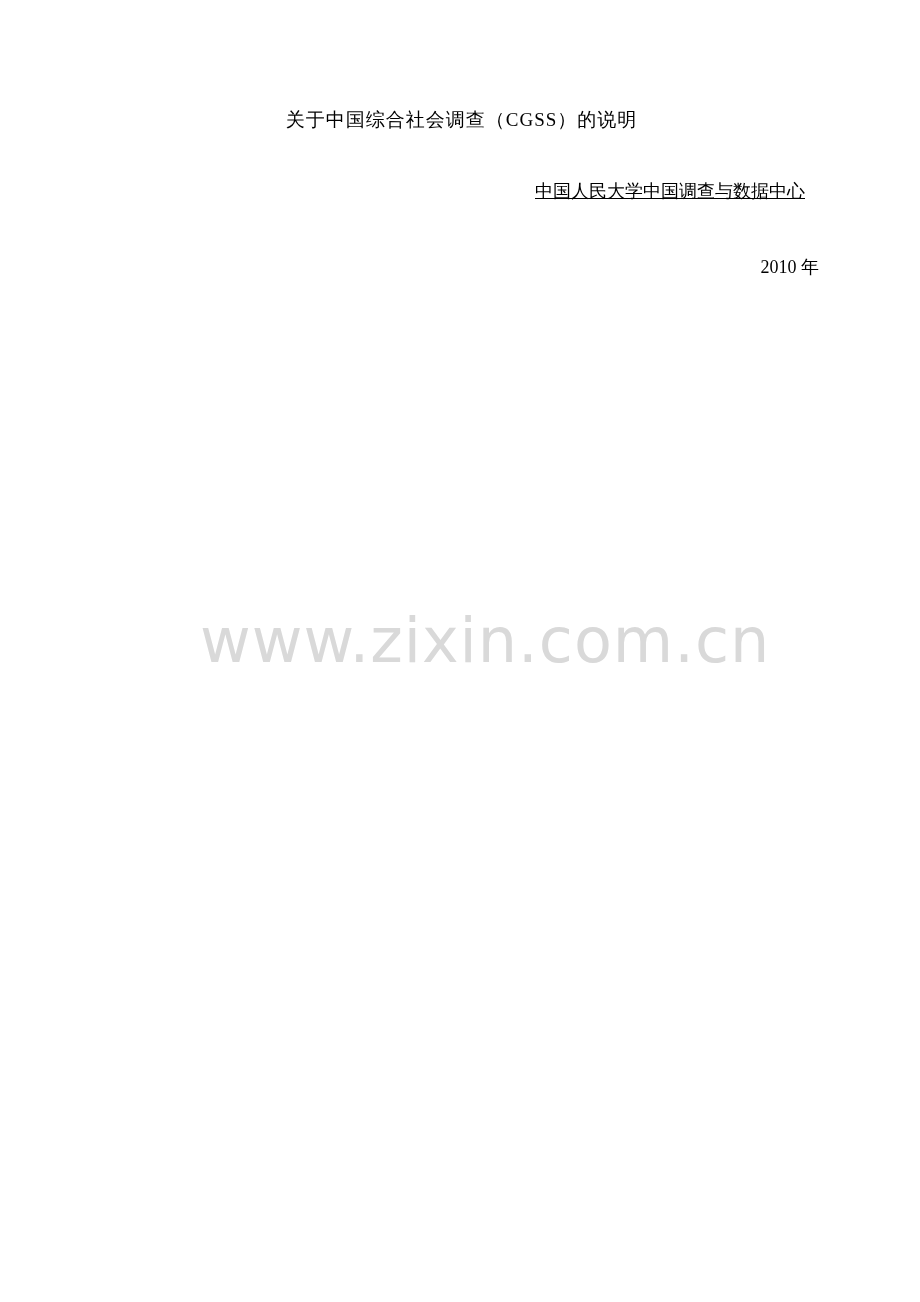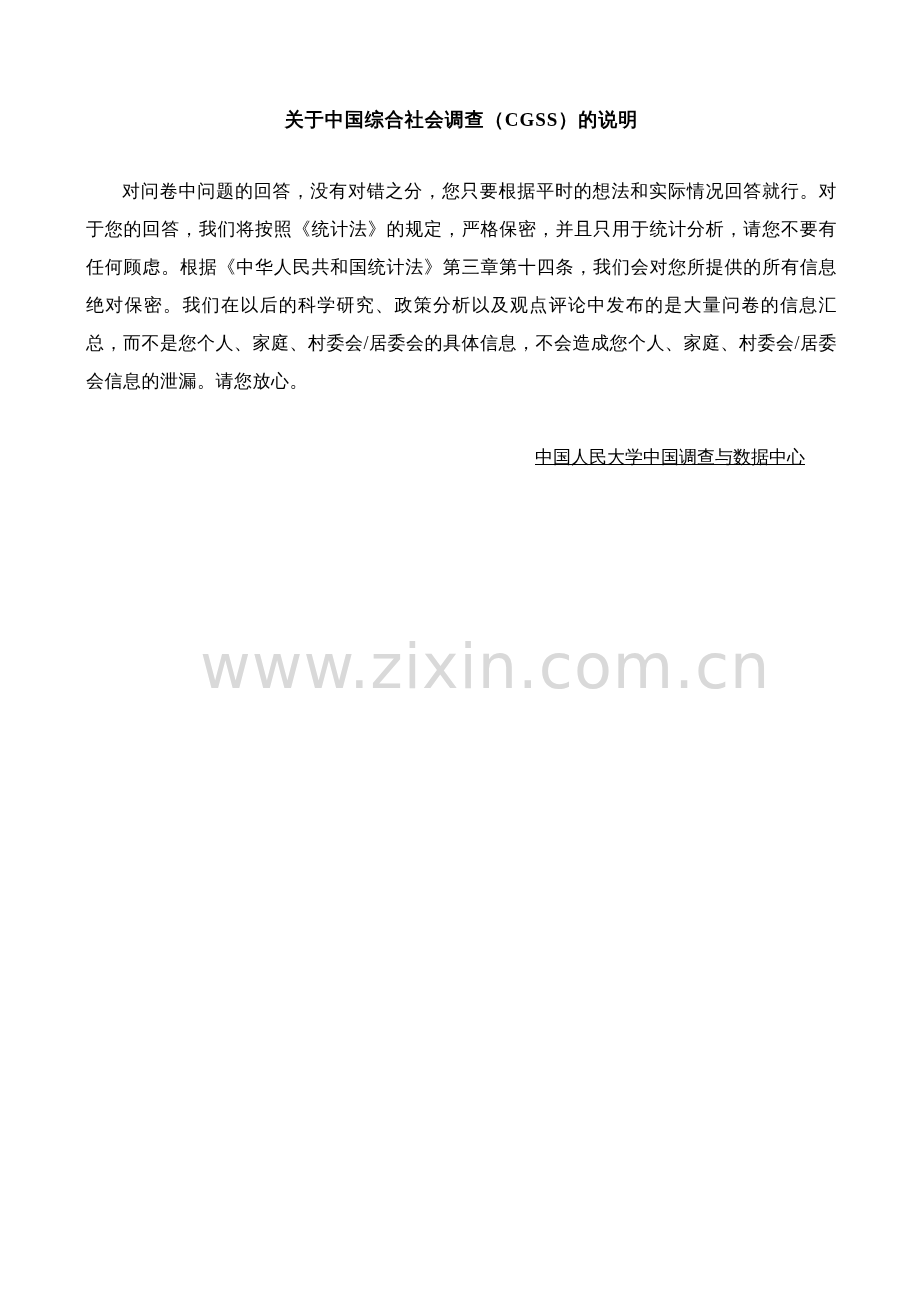--- a/index.html
+++ b/index.html
@@ -18,21 +18,21 @@
     font-family: "Liberation Serif", "DejaVu Serif", serif;
     color: #000000;
     font-size: 18px;
   }
   .doc-title {
     position: relative;
     z-index: 1;
     margin: 0 0 40px 0;
     text-align: center;
     font-size: 19px;
-    font-weight: bold;
+    font-weight: normal;
     line-height: 24px;
     letter-spacing: 1px;
   }
   .para {
     position: relative;
     z-index: 1;
     margin: 0 0 38px 0;
     line-height: 38px;
     text-align: justify;
     text-indent: 2em;
@@ -51,41 +51,41 @@
     position: relative;
     z-index: 1;
     margin: 0;
     line-height: 38px;
     text-align: right;
     padding-right: 18px;
   }
   .watermark {
     position: absolute;
     left: 200px;
-    top: 630px;
+    top: 604px;
     z-index: 0;
     font-family: "DejaVu Sans", "Liberation Sans", sans-serif;
     font-size: 62px;
     color: #d9d9d9;
     letter-spacing: 1px;
     white-space: nowrap;
     user-select: none;
   }
 </style>
 </head>
 <body>
 
 <div class="page">
 
   <div class="watermark">www.zixin.com.cn</div>
 
   <h1 class="doc-title">关于中国综合社会调查（CGSS）的说明</h1>
 
 
 
-  <p class="para">对问卷中问题的回答，没有对错之分，您只要根据平时的想法和实际情况回答就行。对于您的回答，我们将按照《统计法》的规定，严格保密，并且只用于统计分析，请您不要有任何顾虑。根据《中华人民共和国统计法》第三章第十四条，我们会对您所提供的所有信息绝对保密。我们在以后的科学研究、政策分析以及观点评论中发布的是大量问卷的信息汇总，而不是您个人、家庭、村委会/居委会的具体信息，不会造成您个人、家庭、村委会/居委会信息的泄漏。请您放心。</p>
 
 
 
   <div class="sig-line">中国人民大学中国调查与数据中心</div>
 
+  <div class="year-line">2010 年</div>
 
 </div>
 
 </body></html>

